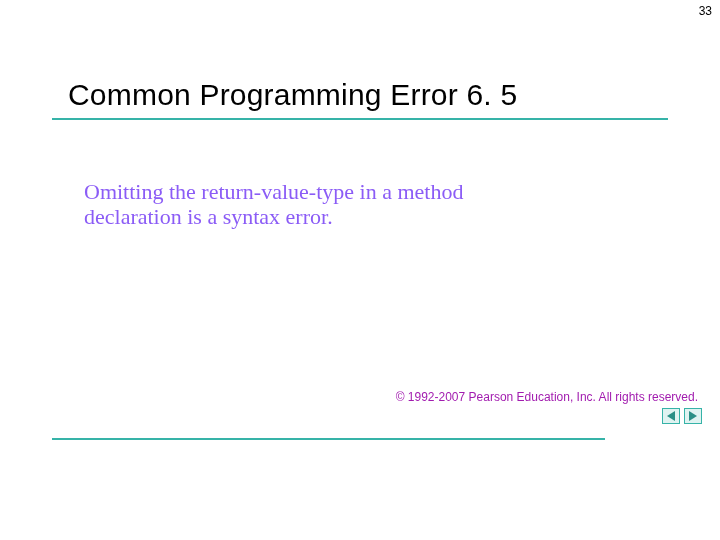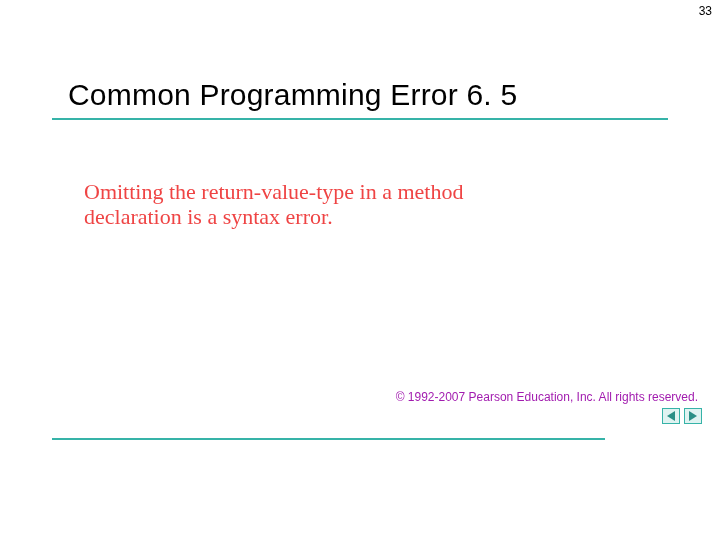--- a/index.html
+++ b/index.html
@@ -36,21 +36,21 @@
     border-top: 2px solid #36b3a8;
   }
   .body-text {
     position: absolute;
     top: 179px;
     left: 84px;
     width: 470px;
     font-family: "Times New Roman", Times, serif;
     font-size: 22px;
     line-height: 1.15;
-    color: #ef4444;
+    color: #8b5cf6;
   }
   .bottom-rule {
     position: absolute;
     top: 438px;
     left: 52px;
     width: 553px;
     height: 0;
     border-top: 2px solid #36b3a8;
   }
   .copyright {

